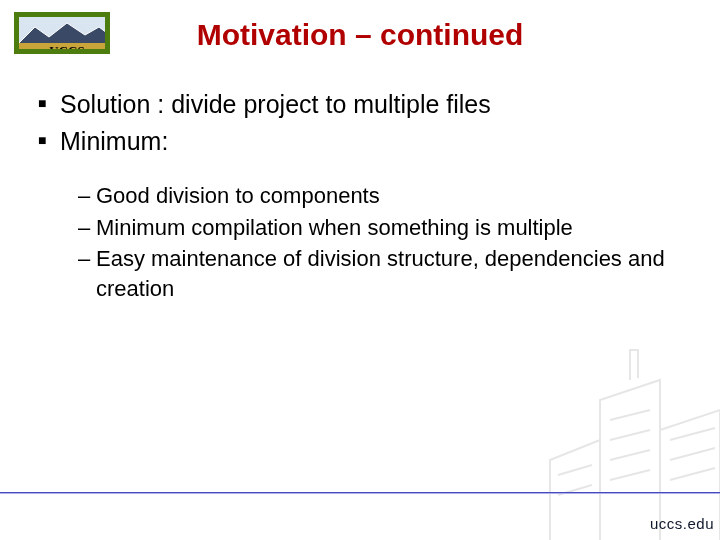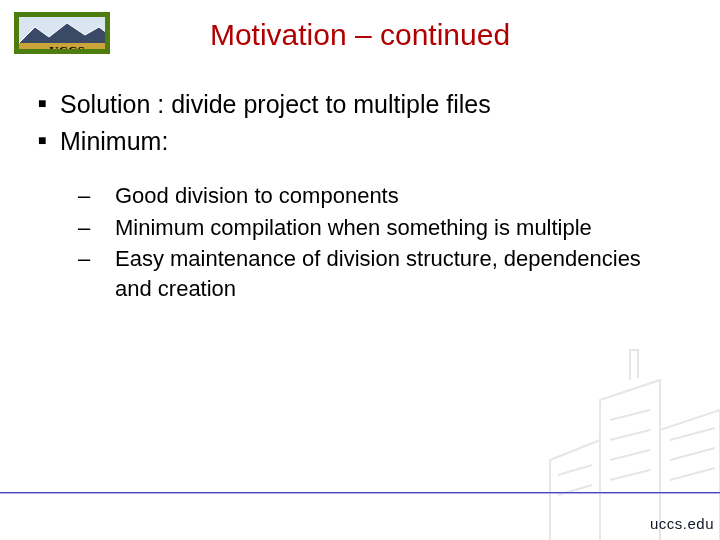--- a/index.html
+++ b/index.html
@@ -29,21 +29,21 @@
     overflow: hidden;
   }
   .title {
     position: absolute;
     top: 18px;
     left: 0;
     width: 100%;
     text-align: center;
     font-size: 30px;
     color: #b10000;
-    font-weight: normal;
+    font-weight: bold;
   }
   .body {
     position: absolute;
     top: 88px;
     left: 38px;
     right: 40px;
     color: #000;
   }
   .l1 {
     display: flex;
@@ -67,21 +67,21 @@
   }
   .l2 {
     display: flex;
     align-items: flex-start;
     margin-bottom: 2px;
   }
   .l2 .dash {
     width: 18px;
     flex: 0 0 18px;
   }
-  .l2 .txt { flex: 1; margin-left: 19px; }
+  .l2 .txt { flex: 1; }
   .footer-rule {
     position: absolute;
     left: 0;
     right: 0;
     bottom: 46px;
     height: 0;
     border-top: 1px solid #4a4ac0;
     border-bottom: 1px solid #b0b0e8;
   }
   .footer-url {

